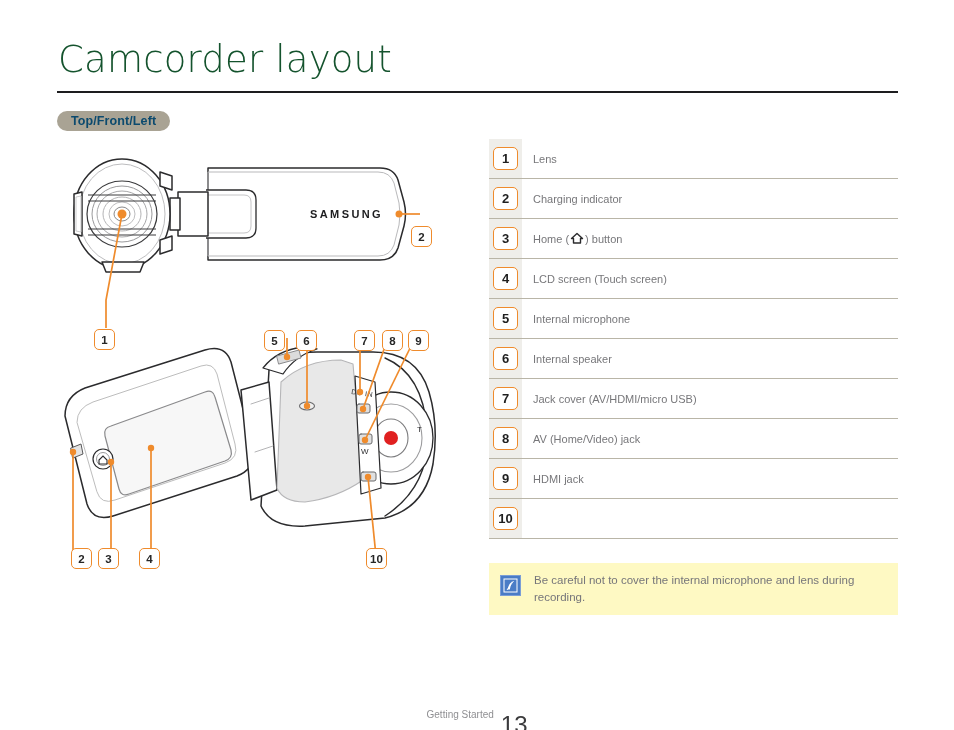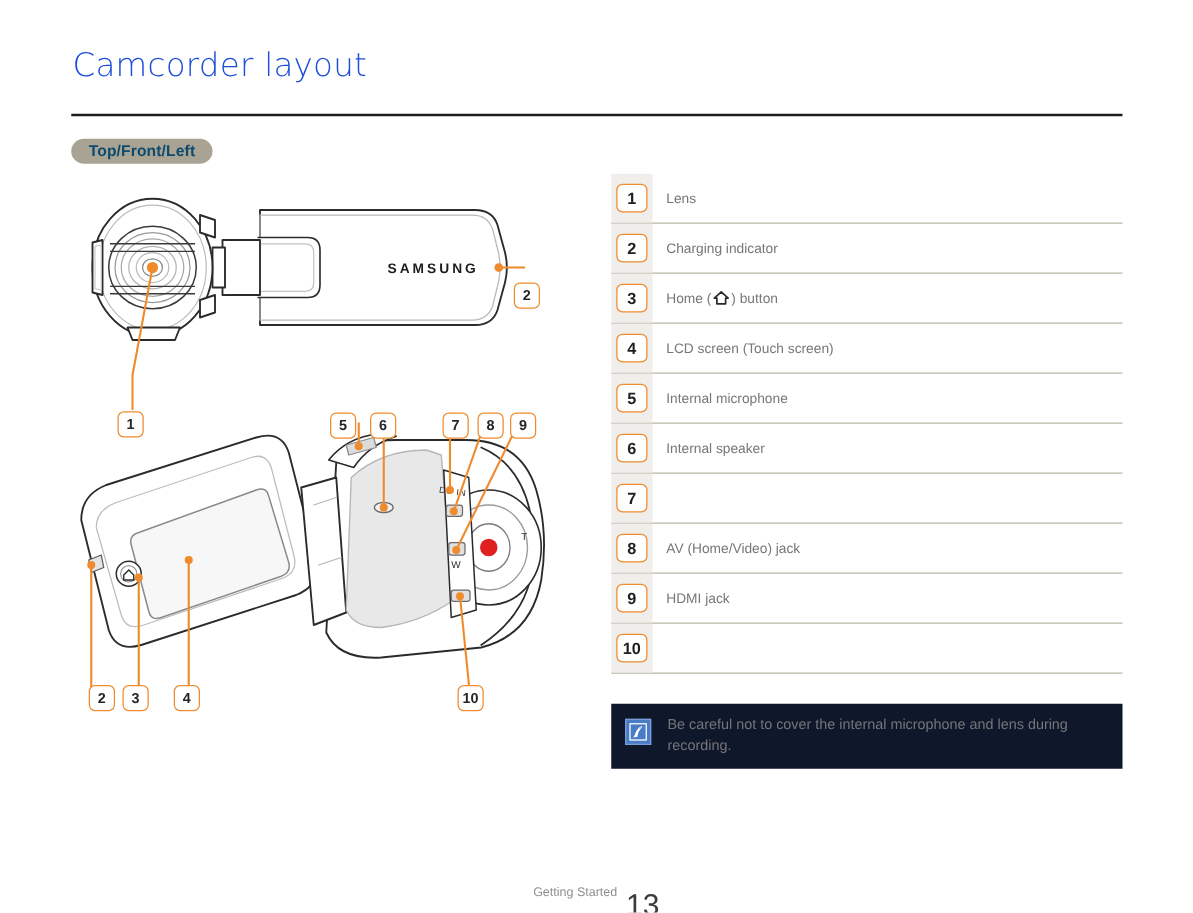--- a/index.html
+++ b/index.html
@@ -6,22 +6,22 @@
   body{
     width:954px;height:730px;background:#ffffff;
     font-family:"Liberation Sans", sans-serif;
     position:relative;overflow:hidden;
   }
   .page{position:absolute;inset:0;}
 
   
   .page-title{
     position:absolute;left:58px;top:38px;
-    font-size:26px;font-weight:300;letter-spacing:.2px;
-    color:#1d4ed8;font-family:"DejaVu Sans", sans-serif;
+    font-size:37px;font-weight:300;letter-spacing:.2px;
+    color:#14532d;font-family:"DejaVu Sans", sans-serif;
     white-space:nowrap;
   }
   .title-rule{
     position:absolute;left:57px;top:91px;width:841px;height:2px;
     background:#1d1d1f;
   }
   .section-badge{
     position:absolute;left:57px;top:111px;
     height:20px;padding:0 14px;border-radius:10px;
     background:#a9a394;color:#0c4a6e;
@@ -65,21 +65,21 @@
   .part-row .label{
     position:absolute;left:44px;top:0;right:0;height:39px;
     display:flex;align-items:center;
     font-size:11px;color:#77777a;white-space:nowrap;
   }
   .home-glyph{display:inline-flex;align-items:center;margin:0 1px;}
 
   
   .note-box{
     position:absolute;left:489px;top:563px;width:409px;height:52px;
-    background:#0f172a;box-sizing:border-box;
+    background:#fef9c3;box-sizing:border-box;
   }
   .note-icon{
     position:absolute;left:11px;top:12px;width:21px;height:21px;
     background:#4a7cc6;border:1px solid #7b9ed6;box-sizing:border-box;
     display:flex;align-items:center;justify-content:center;
   }
   .note-text{
     position:absolute;left:45px;top:9px;right:14px;
     font-size:11.5px;line-height:17px;color:#76767a;
   }
@@ -274,20 +274,21 @@
 
     <div class="part-row">
       <div class="numcell"></div>
       <div class="numbox">6</div>
       <div class="label">Internal speaker</div>
     </div>
 
     <div class="part-row">
       <div class="numcell"></div>
       <div class="numbox">7</div>
+      <div class="label">Jack cover (AV/HDMI/micro USB)</div>
     </div>
 
     <div class="part-row">
       <div class="numcell"></div>
       <div class="numbox">8</div>
       <div class="label">AV (Home/Video) jack</div>
     </div>
 
     <div class="part-row">
       <div class="numcell"></div>

